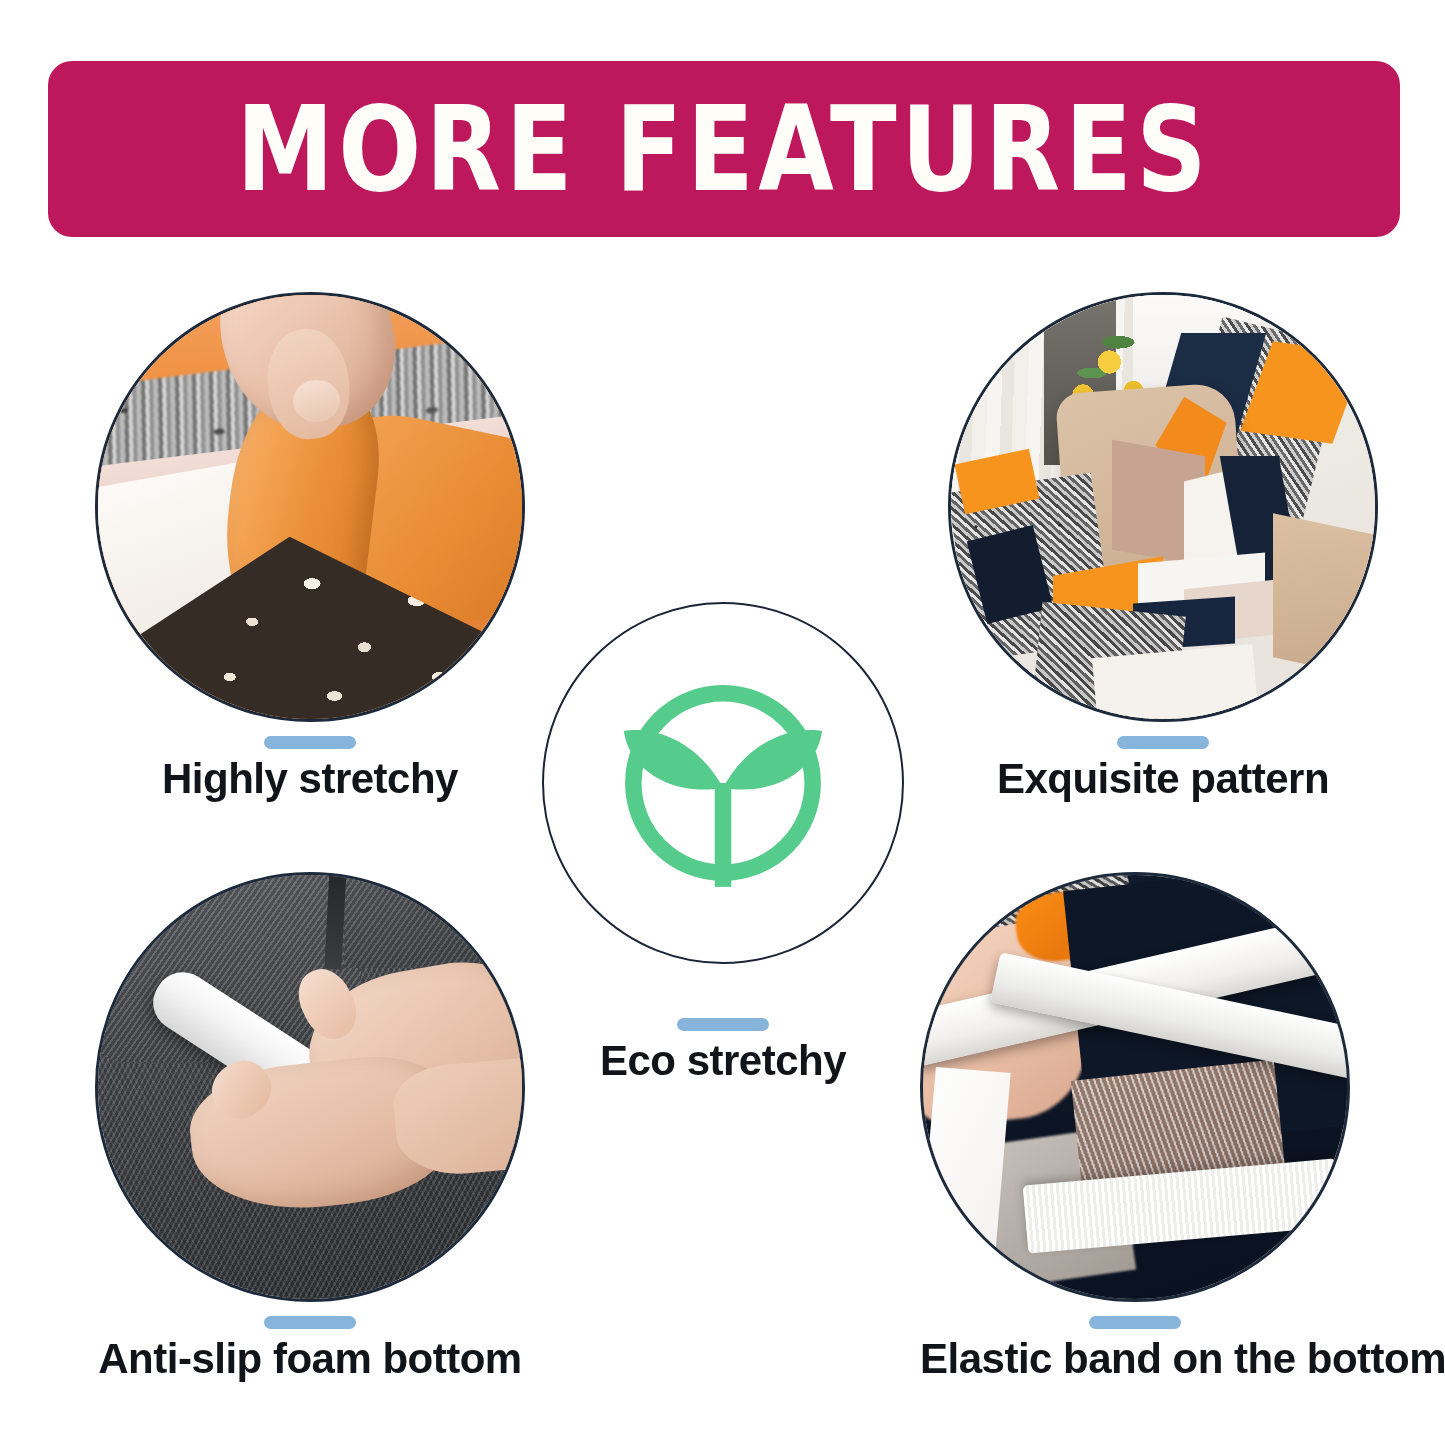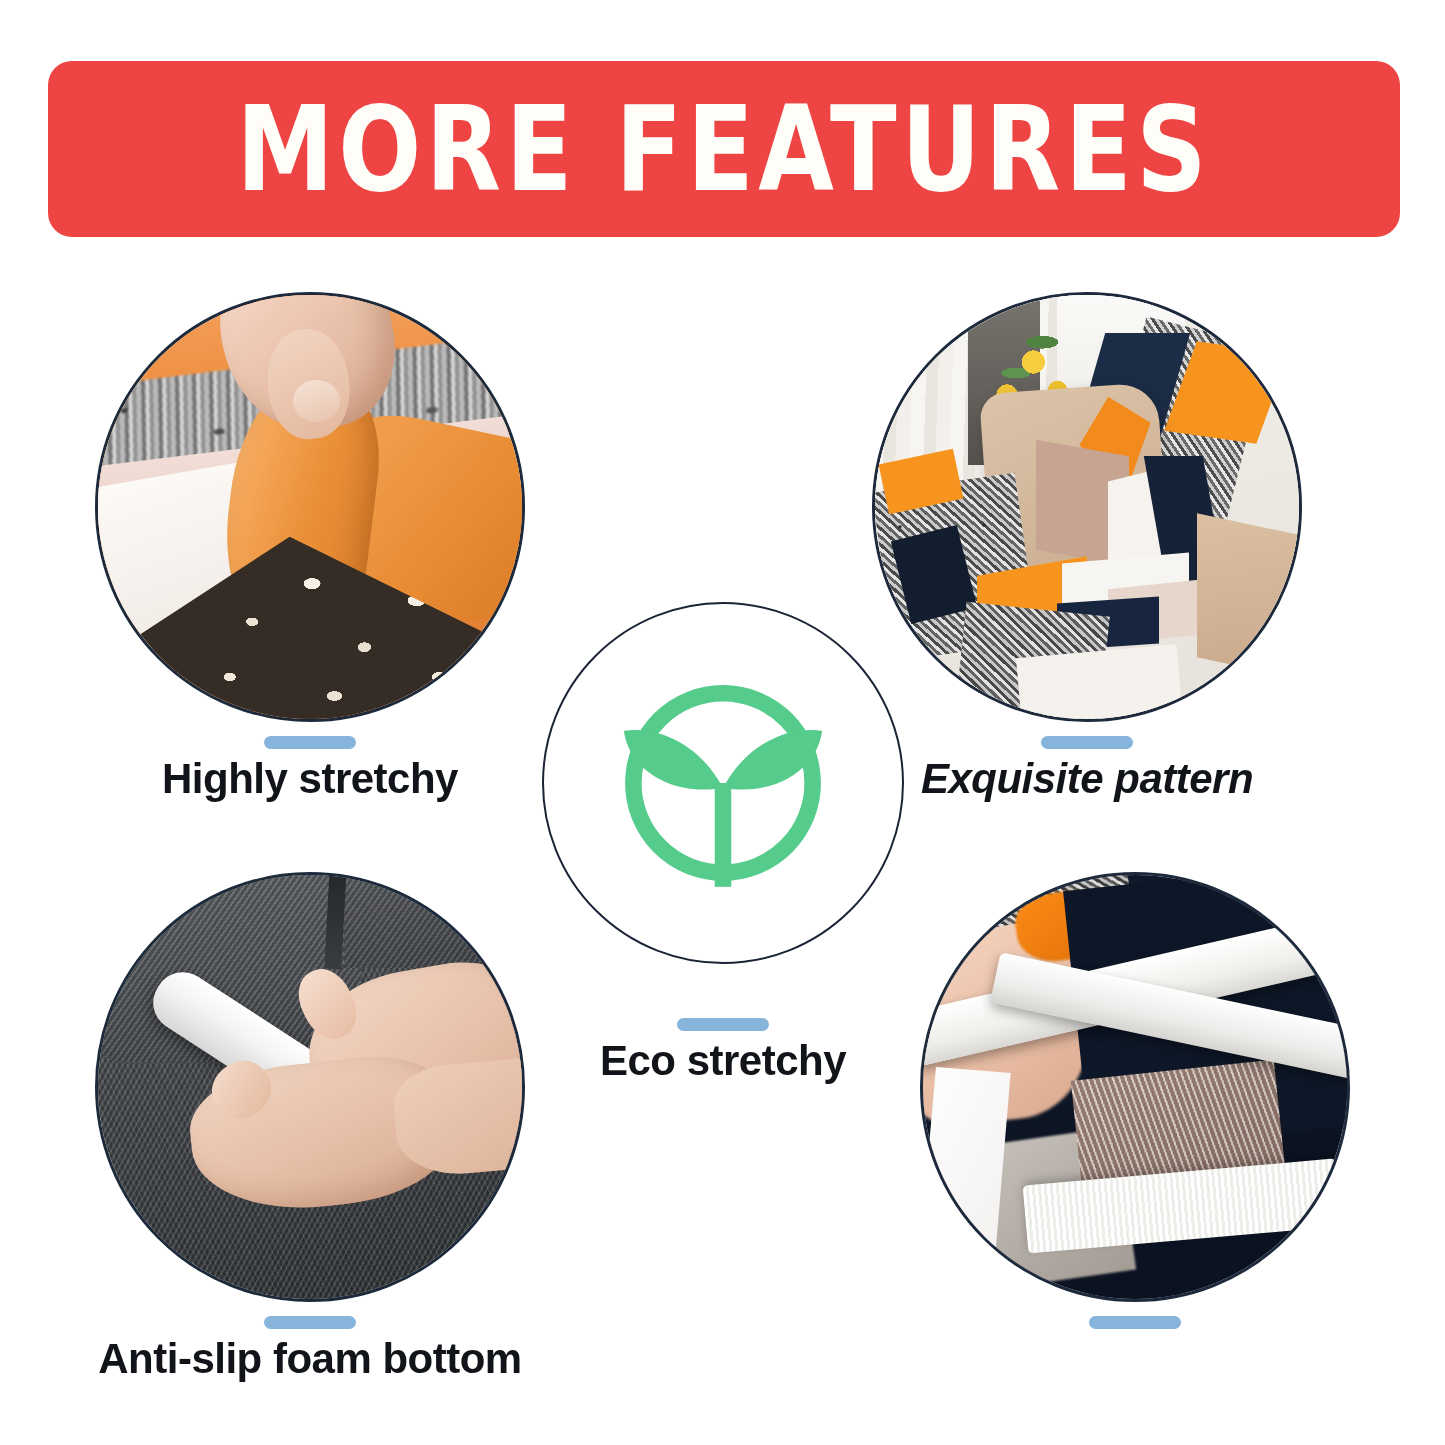--- a/index.html
+++ b/index.html
@@ -8,39 +8,39 @@
     background:#ffffff;
     font-family:"Liberation Sans", sans-serif;
     overflow:hidden;
   }
   .page { position:relative; width:1445px; height:1445px; background:#ffffff; }
 
   
   .banner {
     position:absolute; left:48px; top:61px;
     width:1352px; height:176px;
-    background:#ef4444;
+    background:#be185d;
     border-radius:24px;
     display:flex; align-items:center; justify-content:center;
   }
   .banner-title {
     color:#fffdf7;
     font-family:"Liberation Sans Narrow","DejaVu Sans Condensed","Liberation Sans", sans-serif;
     font-weight:bold;
     font-size:118px;
     letter-spacing:5px;
     transform:scaleX(0.92);
     white-space:nowrap;
     line-height:1;
   }
 
   
   .cell { position:absolute; width:430px; }
   .cell-tl { left:95px;  top:292px; }
-  .cell-tr { left:872px; top:292px;font-style:italic; }
+  .cell-tr { left:948px; top:292px; }
   .cell-bl { left:95px;  top:872px; }
   .cell-br { left:920px; top:872px; }
 
   .photo {
     position:relative;
     width:430px; height:430px;
     border-radius:50%;
     overflow:hidden;
     border:3px solid #1c2a3c;
     background:#ffffff;
@@ -487,16 +487,17 @@
       <div class="p4-navy"></div>
       <div class="p4-grey"></div>
       <div class="p4-elastic"></div>
       <div class="p4-band1"></div>
       <div class="p4-band2"></div>
       <div class="p4-band3"></div>
       <div class="p4-band4"></div>
     </div>
     <div class="caption-wrap">
       <span class="accent-pill"></span>
+      <div class="caption">Elastic band on the bottom</div>
     </div>
   </div>
 
 </div>
 
 </body></html>

